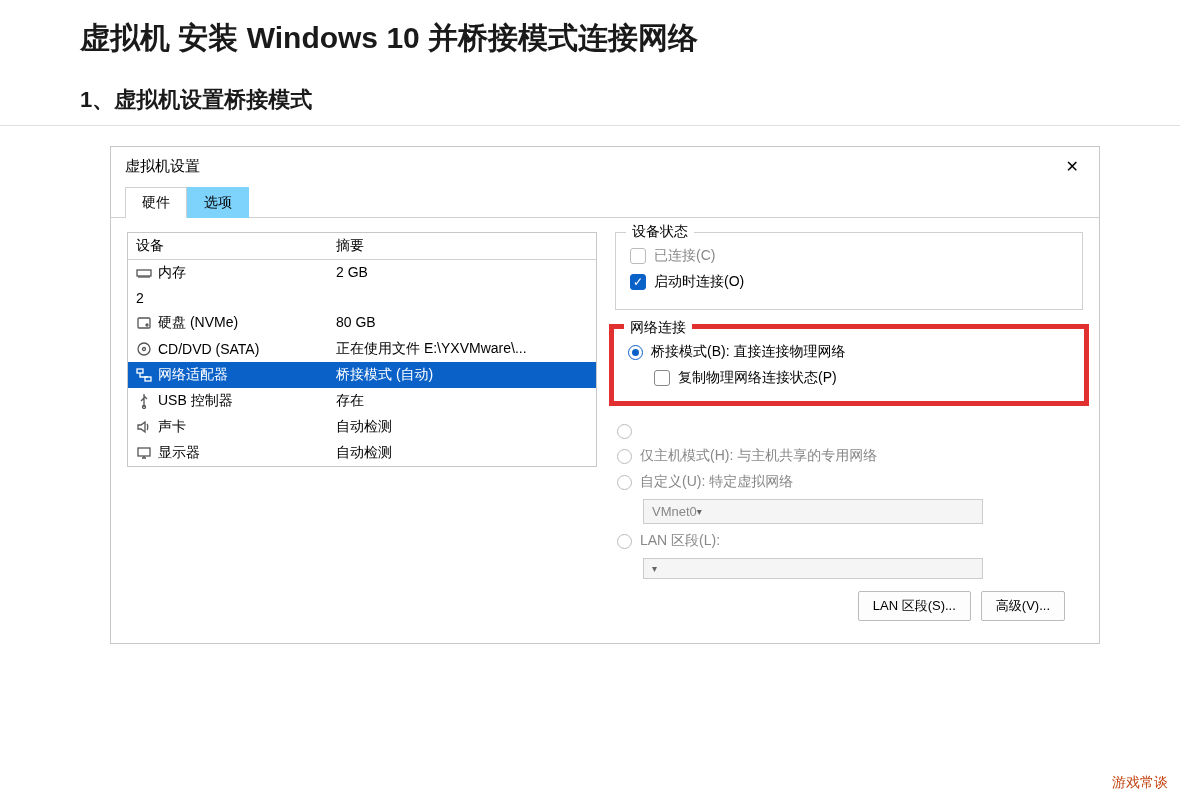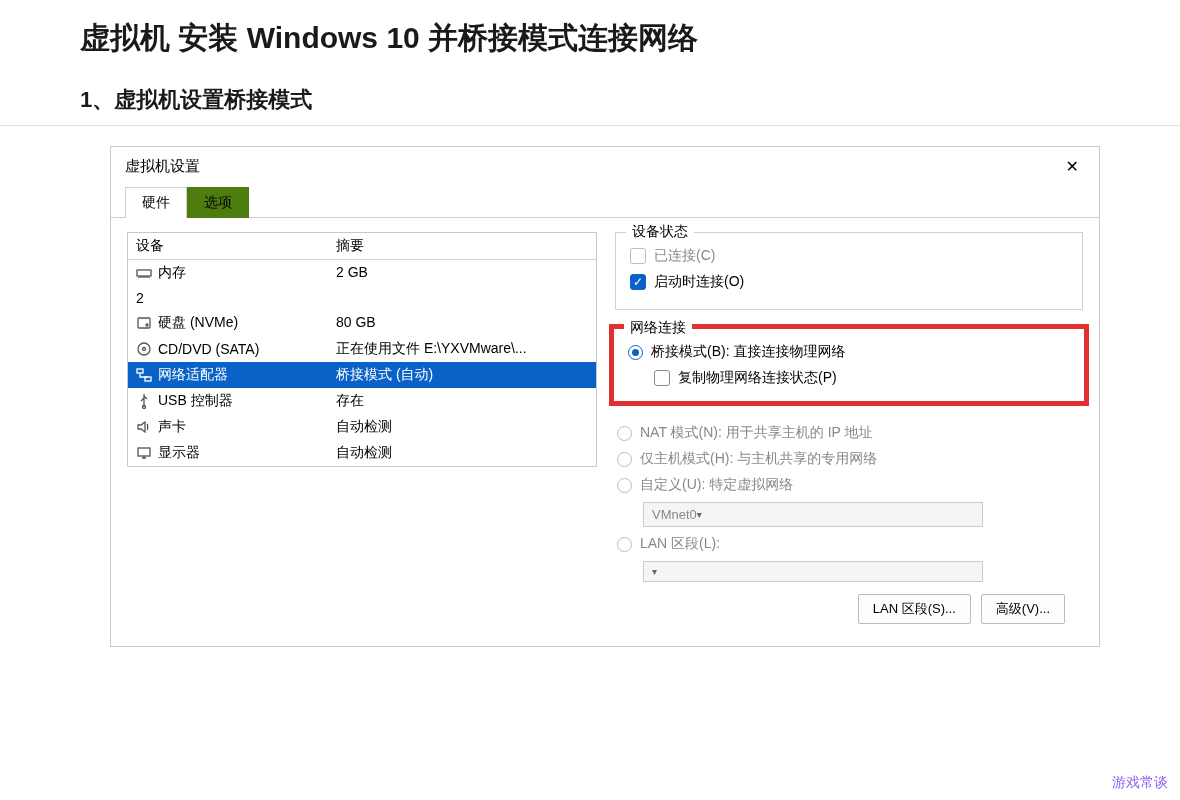--- a/index.html
+++ b/index.html
@@ -48,21 +48,21 @@
     margin-top: 4px;
   }
   .tab {
     padding: 6px 16px;
     border: 1px solid transparent;
     border-bottom: none;
     cursor: pointer;
     font-size: 14px;
     position: relative;
     top: 1px;
-    background: #4d7c0f;
+    background: #7dd3fc;
   }
   .tab.active {
     border-color: #d0d0d0;
     background: #fff;
   }
   .body {
     display: flex;
     padding: 14px 16px 10px;
     gap: 18px;
   }
@@ -161,21 +161,21 @@
     background: #fdfdfd;
     padding: 5px 14px;
     font-size: 13px;
     cursor: pointer;
     border-radius: 2px;
   }
   .watermark {
     position: absolute;
     bottom: 8px;
     right: 12px;
-    color: #8b5cf6;
+    color: #c2410c;
     font-size: 14px;
   }
 </style>
 </head>
 <body>
 
 <h1 class="article-title">虚拟机 安装 Windows 10 并桥接模式连接网络</h1>
 <h2 class="section-title">1、虚拟机设置桥接模式</h2>
 
 <div class="dialog">
@@ -316,21 +316,20 @@
         </div>
         <div class="check-row indent">
           <span class="checkbox"></span>
           <span>复制物理网络连接状态(P)</span>
         </div>
       </div>
 
       <div style="padding:0 2px;">
         <div class="radio-row disabled">
           <span class="radio disabled"></span>
-          <span>NAT 模式(N): 用于共享主机的 IP 地址</span>
         </div>
         <div class="radio-row disabled">
           <span class="radio disabled"></span>
           <span>仅主机模式(H): 与主机共享的专用网络</span>
         </div>
         <div class="radio-row disabled">
           <span class="radio disabled"></span>
           <span>自定义(U): 特定虚拟网络</span>
         </div>
         <div class="dropdown">

